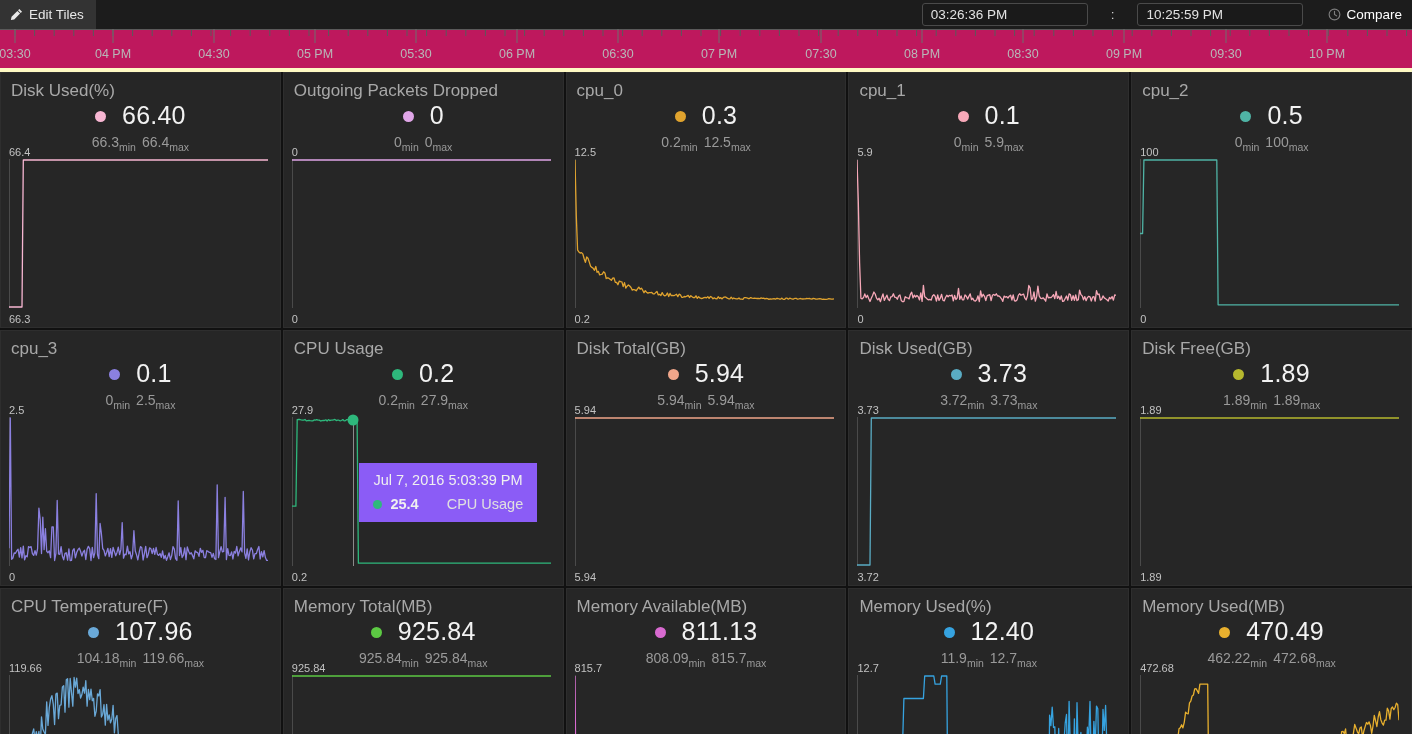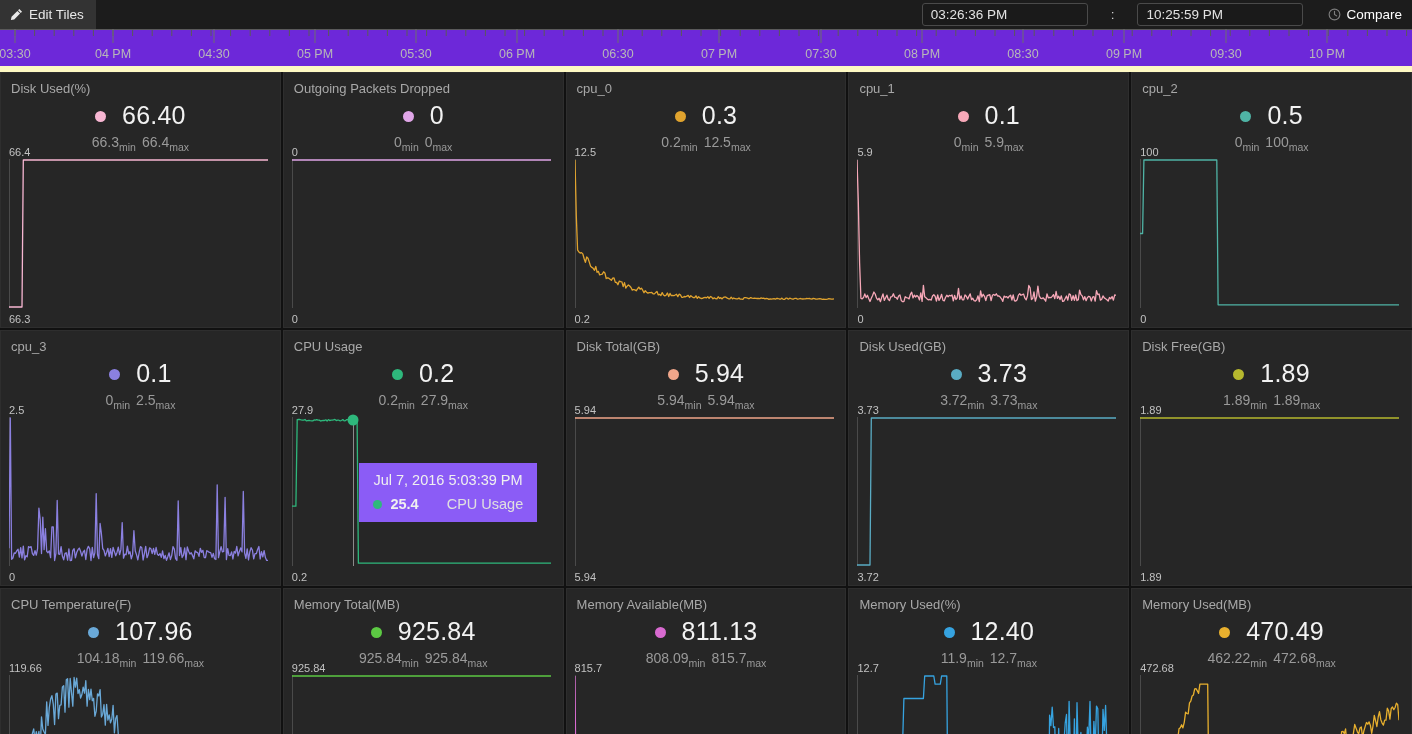--- a/index.html
+++ b/index.html
@@ -53,22 +53,22 @@
     color: #ffffff; font-size: 13.5px;
     background: none; border: none; cursor: pointer;
     font-family: "Liberation Sans", sans-serif;
   }
   .clock-icon { width: 13px; height: 13px; display: block; }
 
   
   .ruler {
     position: relative;
     height: 43px;
-    background: #6d28d9;
-    border-bottom: 6px solid #fef9c3;
+    background: #be185d;
+    border-bottom: 4px solid #fef9c3;
   }
   .ruler svg { position: absolute; top: 0; left: 0; }
   .tick-label {
     position: absolute;
     top: 18px;
     color: #b8b8b8;
     font-size: 12.5px;
     transform: translateX(-50%);
     white-space: nowrap;
   }
@@ -84,21 +84,21 @@
   }
   .tile {
     position: relative;
     background: #262626;
     border: 1px solid #2e2e2e;
     overflow: hidden;
   }
   .tile-title {
     position: absolute; top: 8px; left: 10px;
     color: #a8a8a8;
-    font-size: 13px;
+    font-size: 17px;
     white-space: nowrap;
   }
   .tile-value-wrap {
     position: absolute; top: 30px; left: 0; right: 0;
     text-align: center;
   }
   .value-row {
     display: inline-flex; align-items: center; gap: 16px;
     line-height: 1;
   }

